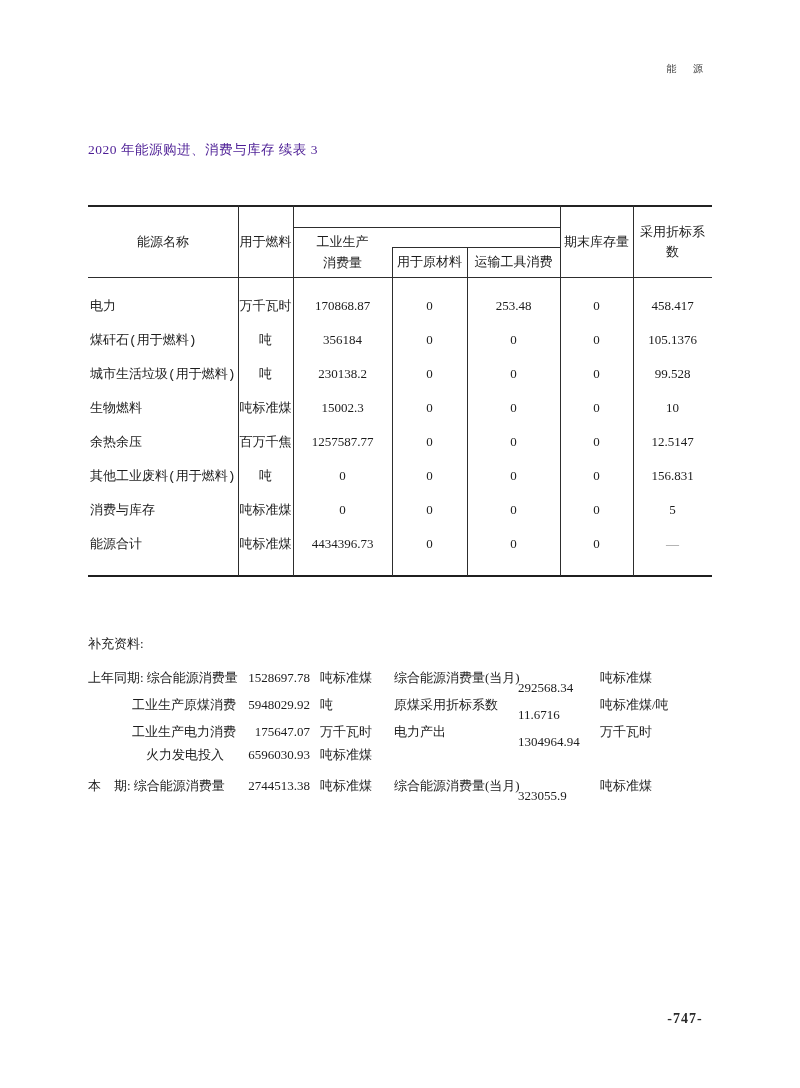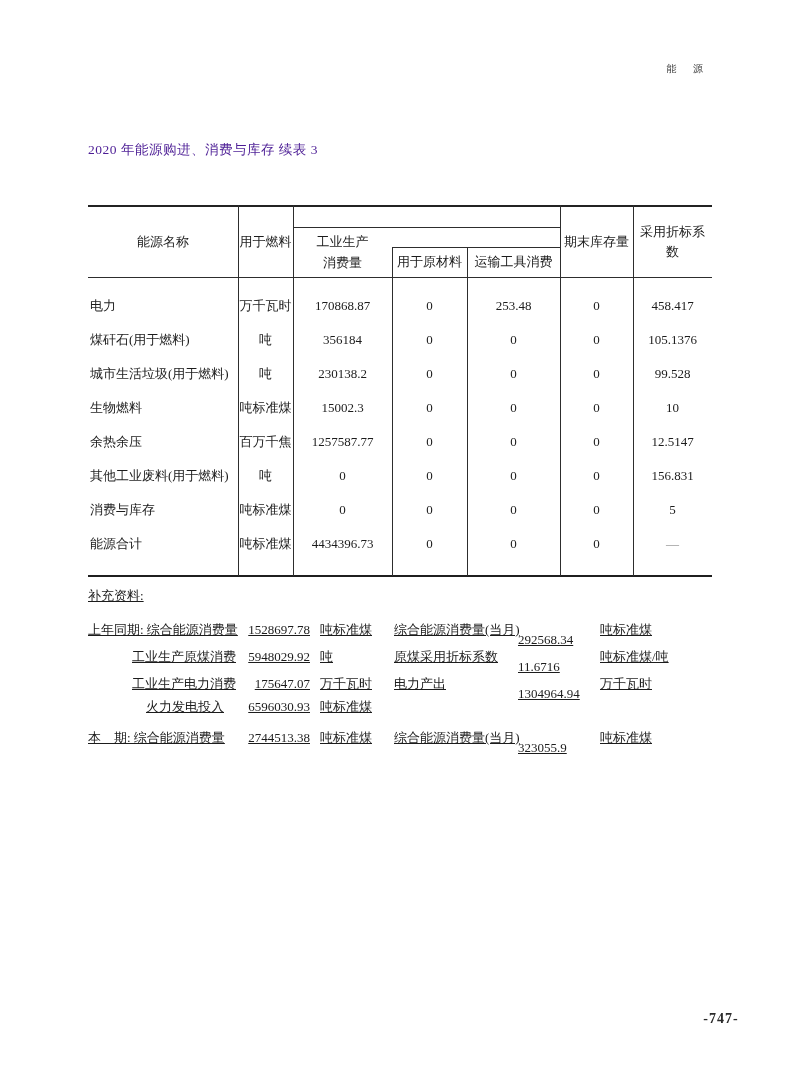--- a/index.html
+++ b/index.html
@@ -53,45 +53,45 @@
   .hc-coef{left:545px;top:2px;width:79px;height:70px;}
   .hc-coef span{display:block;width:70px;}
 
   .tbody{position:absolute;left:0;top:74px;width:624px;padding-top:10px;}
   .trow{
     display:grid;
     grid-template-columns:150px 55px 99px 75px 93px 73px 79px;
     align-items:center;height:34px;
   }
   .c{text-align:center;white-space:nowrap;}
-  .c.name{text-align:left;padding-left:2px;}
+  .c.name{text-align:left;padding-left:2px;font-family:Liberation Mono, monospace;}
   .c.dash{color:#8c8c8c;}
 
   
   .supp{
-    position:absolute;left:88px;top:586px;width:640px;
-    font-size:13px;color:#1c1c1c;text-decoration:underline;
+    position:absolute;left:88px;top:634px;width:640px;
+    font-size:13px;color:#1c1c1c;
   }
   .supp-title{height:26px;line-height:20px;}
   .supp-line{
     display:grid;
     grid-template-columns:160px 62px 84px 124px 82px 112px;
     height:27px;align-items:center;white-space:nowrap;
   }
   .sl1{text-align:left;}
   .sv1{text-align:right;}
   .su1{text-align:left;padding-left:10px;}
   .sl2{text-align:left;}
   .sv2{text-align:left;margin-top:20px;}
   .su2{text-align:left;}
   .indent-a .sl1{padding-left:44px;}
   .indent-b .sl1{padding-left:58px;}
 
   .page-num{
-    position:absolute;left:676px;top:1011px;width:90px;
+    position:absolute;left:640px;top:1011px;width:90px;
     text-align:center;font-size:14px;font-weight:bold;
     letter-spacing:1px;color:#2a2a2a;
   }
 </style>
 </head>
 <body>
 
 <div class="corner">能 源</div>
 
 <div class="doc-title">2020 年能源购进、消费与库存 续表 3</div>

